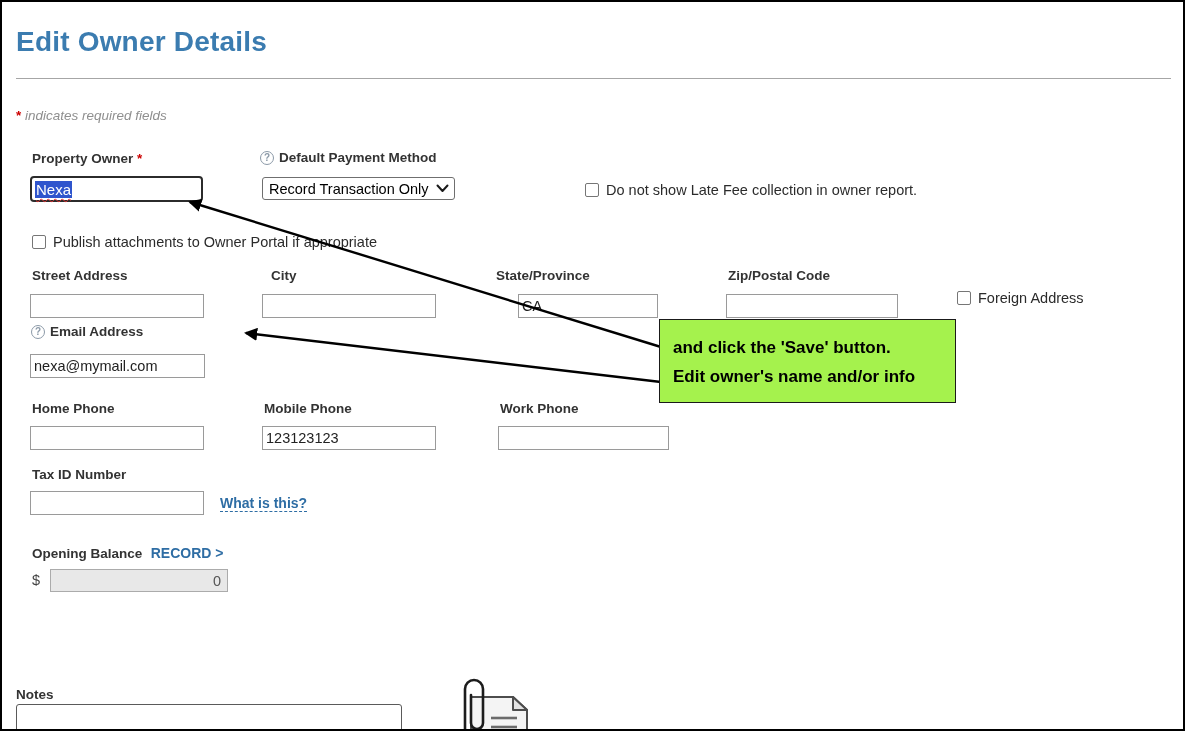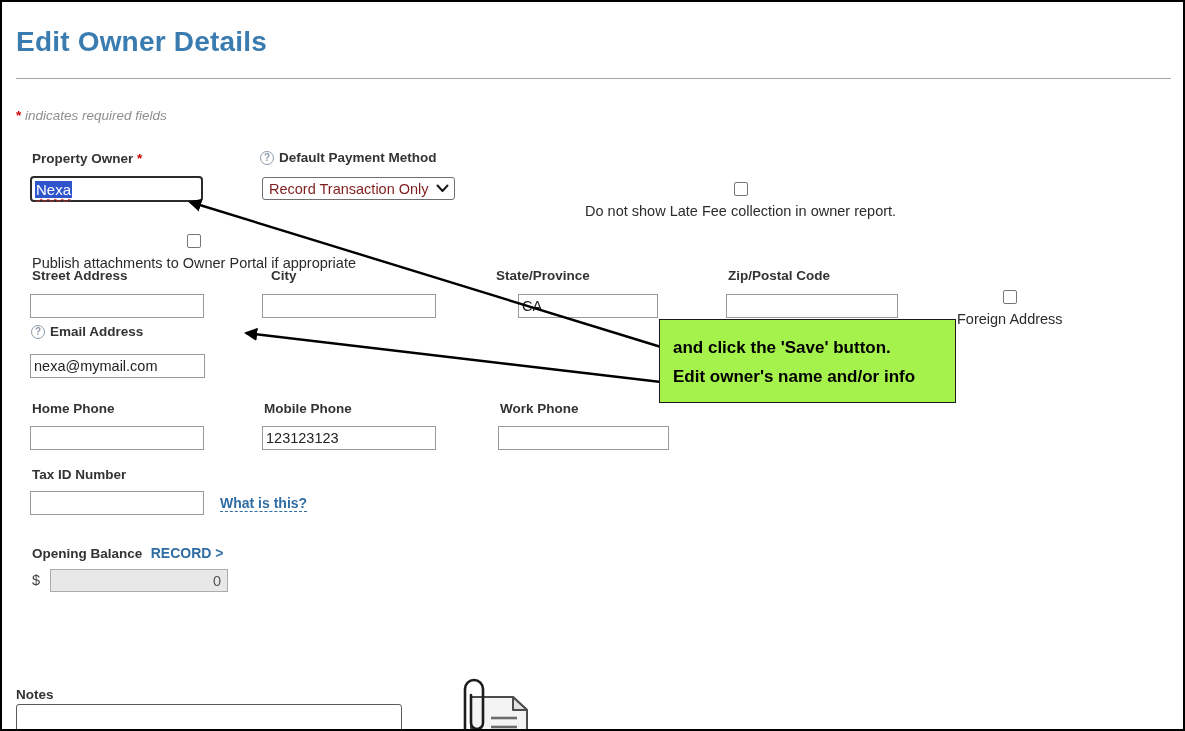--- a/index.html
+++ b/index.html
@@ -30,23 +30,23 @@
     height:26px;border:2px solid #2b2b2b;border-radius:4px;background:#fff;
     display:flex;align-items:center;padding-left:3px;font-size:15px;cursor:text;
   }
   .selected-text{
     background:var(--selection-blue);color:#fff;padding:0 1px;
     text-decoration:underline wavy #e03131 1px;text-underline-offset:3px;
   }
   .fake-select{
     width:193px;height:23px;border:1px solid #6f6f6f;border-radius:3px;background:#fff;
     display:flex;align-items:center;justify-content:space-between;padding:0 5px 0 6px;
-    font-size:14.5px;color:#7f1d1d;cursor:default;
+    font-size:14.5px;color:#000000;cursor:default;
   }
-  .chk-row{display:flex;align-items:center;gap:7px;flex-direction:column;}
+  .chk-row{display:flex;align-items:center;gap:7px;}
   .chk{
     appearance:none;-webkit-appearance:none;width:14px;height:14px;border:1px solid #767676;
     border-radius:2px;background:#fff;flex:0 0 auto;margin:0;cursor:pointer;
   }
   .chk-label{font-size:14.5px;color:#2b2b2b;white-space:nowrap;}
   .help-circle{
     display:inline-flex;align-items:center;justify-content:center;width:14px;height:14px;
     border:1.4px solid #8c9aa8;border-radius:50%;color:#8c9aa8;font-size:10px;font-weight:bold;
     flex:0 0 auto;cursor:pointer;
   }

